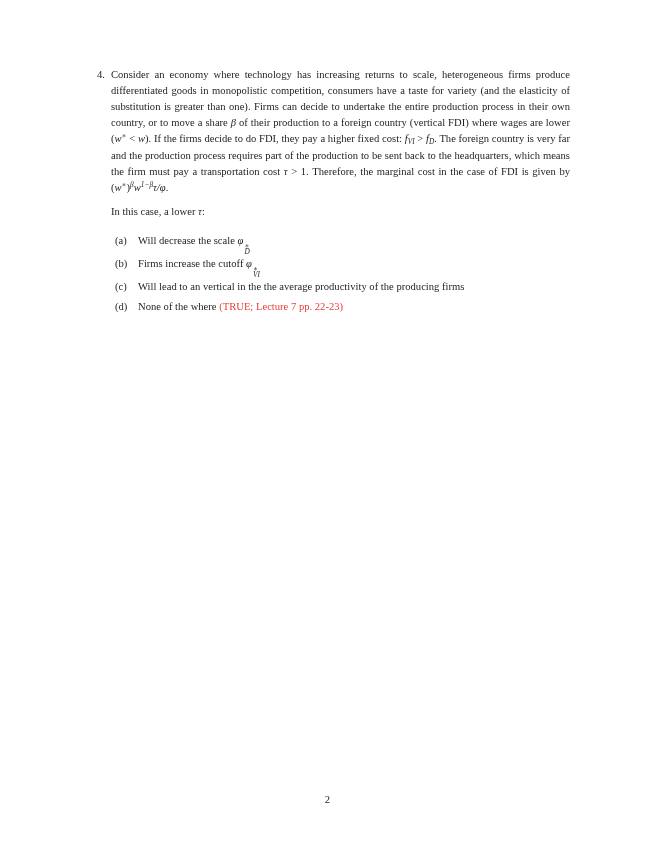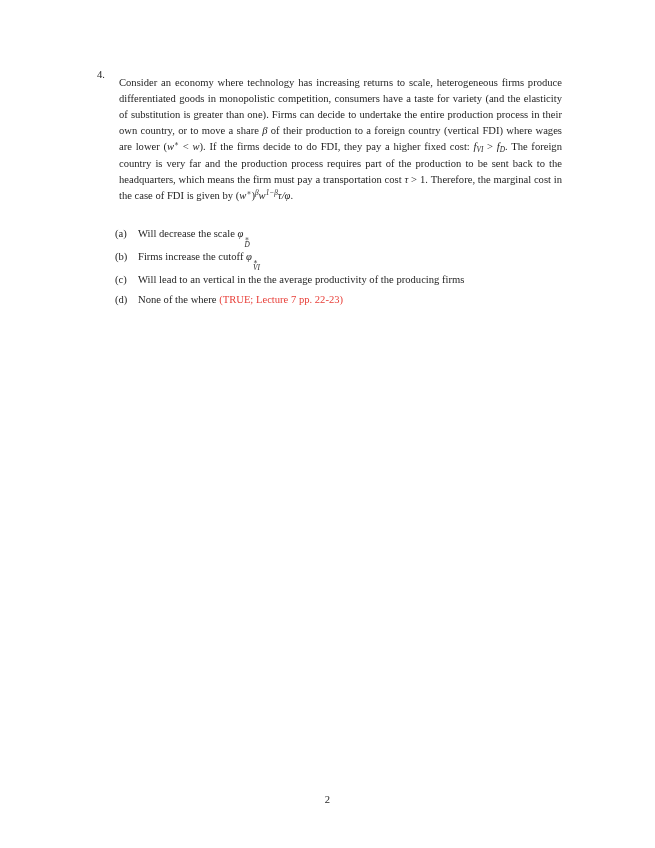--- a/index.html
+++ b/index.html
@@ -25,21 +25,21 @@
   }
   .qrow {
     display: flex;
   }
   .qnum {
     flex: none;
     width: 14px;
   }
   .qbody {
     flex: 1;
-    margin: 8px;
+    margin: 0;
     text-align: justify;
   }
   .prompt {
     margin: 7px 0 0 14px;
   }
   .options {
     list-style: none;
     margin: 11px 0 0 18px;
     padding: 0;
   }
@@ -94,20 +94,21 @@
   }
 </style>
 </head>
 <body style="--ink: #1e1e1e; --red: #e8403a;">
 
 <div class="content">
   <div class="qrow">
     <span class="qnum">4.</span>
     <p class="qbody"><span>Consider an economy where technology has increasing returns to scale, heterogeneous firms produce differentiated goods in monopolistic competition, consumers have a taste for variety (and the elasticity of substitution is greater than one). Firms can decide to undertake the entire production process in their own country, or to move a share </span><span class="seg-i">β</span><span> of their production to a foreign country (vertical FDI) where wages are lower (</span><span class="seg-i">w</span><span class="seg-sup">∗</span><span> &lt; </span><span class="seg-i">w</span><span>). If the firms decide to do FDI, they pay a higher fixed cost: </span><span class="seg-i">f</span><span class="seg-isub">VI</span><span> &gt; </span><span class="seg-i">f</span><span class="seg-isub">D</span><span>. The foreign country is very far and the production process requires part of the production to be sent back to the headquarters, which means the firm must pay a transportation cost </span><span class="seg-i">τ</span><span> &gt; 1. Therefore, the marginal cost in the case of FDI is given by (</span><span class="seg-i">w</span><span class="seg-sup">∗</span><span>)</span><span class="seg-isup">β</span><span class="seg-i">w</span><span class="seg-isup">1−β</span><span class="seg-i">τ/φ</span><span>.</span></p>
   </div>
+  <p class="prompt"><span>In this case, a lower </span><span class="seg-i">τ</span><span>:</span></p>
   <ol class="options">
       <li>
         <span class="optlabel">(a)</span>
         <span class="opttext"><span>Will decrease the scale </span><span class="seg-i">φ</span><span class="stack">
             <span class="st-sup">∗</span>
             <span class="st-sub">D</span>
           </span></span>
       </li>
       <li>
         <span class="optlabel">(b)</span>

